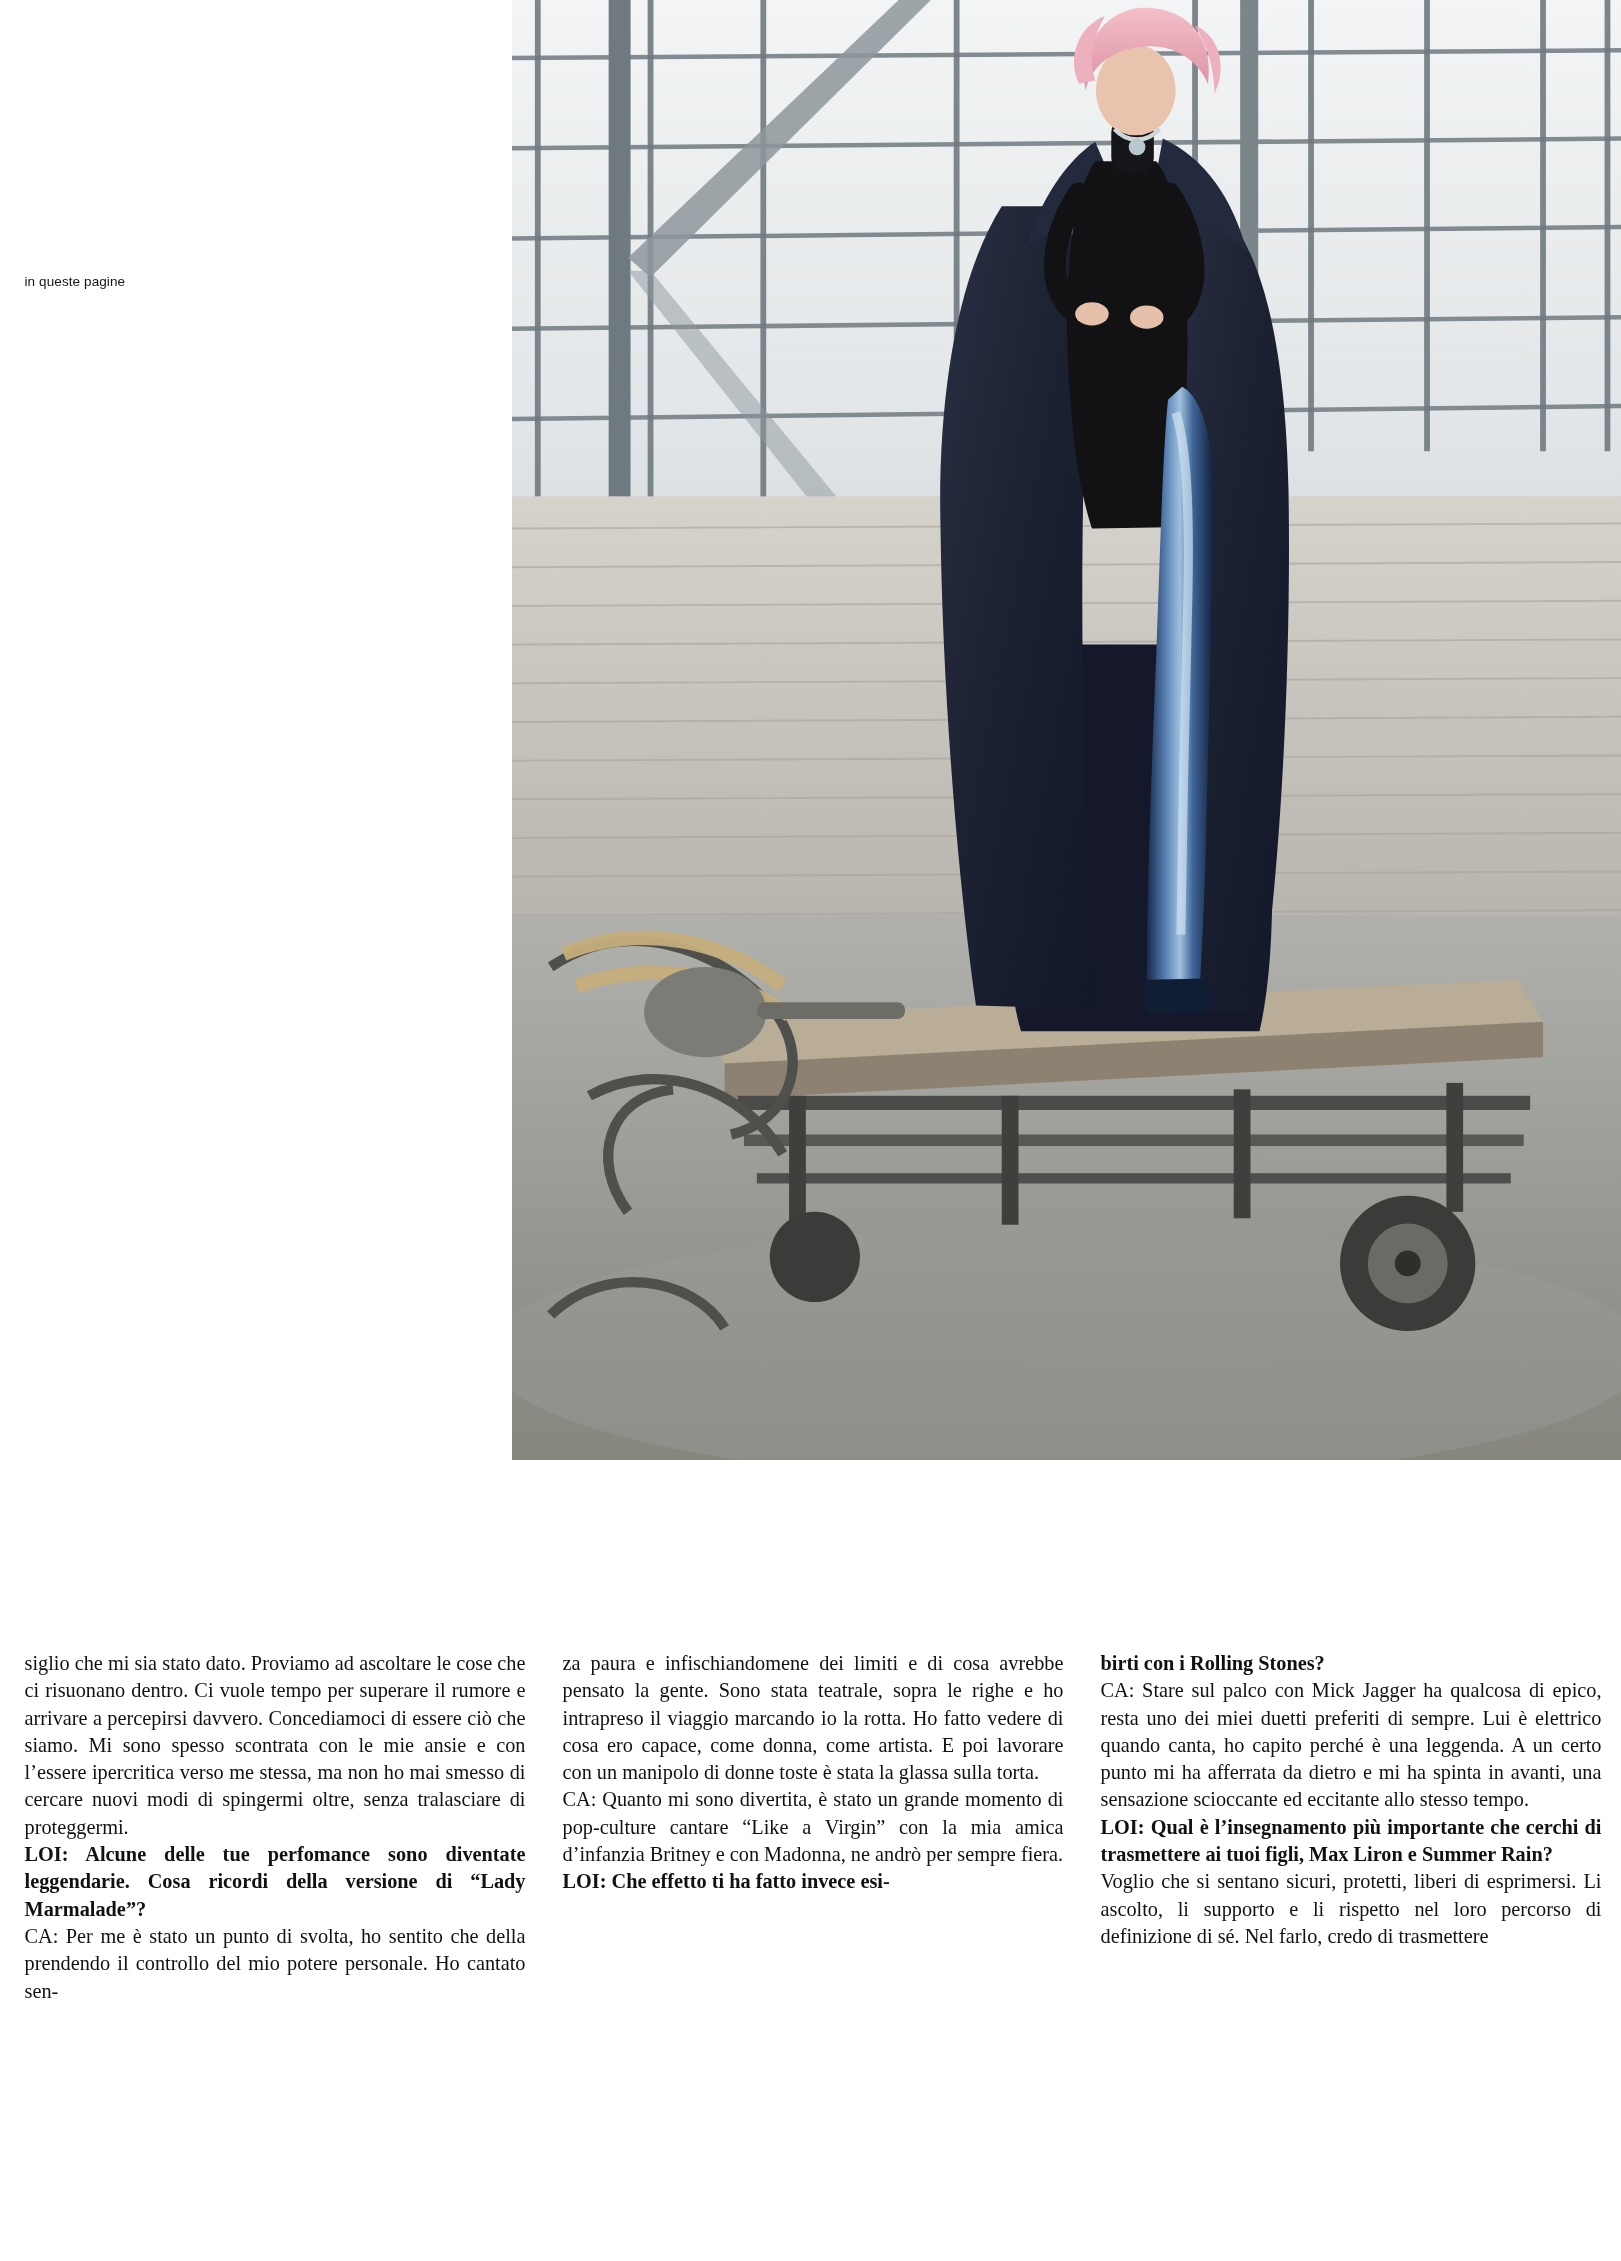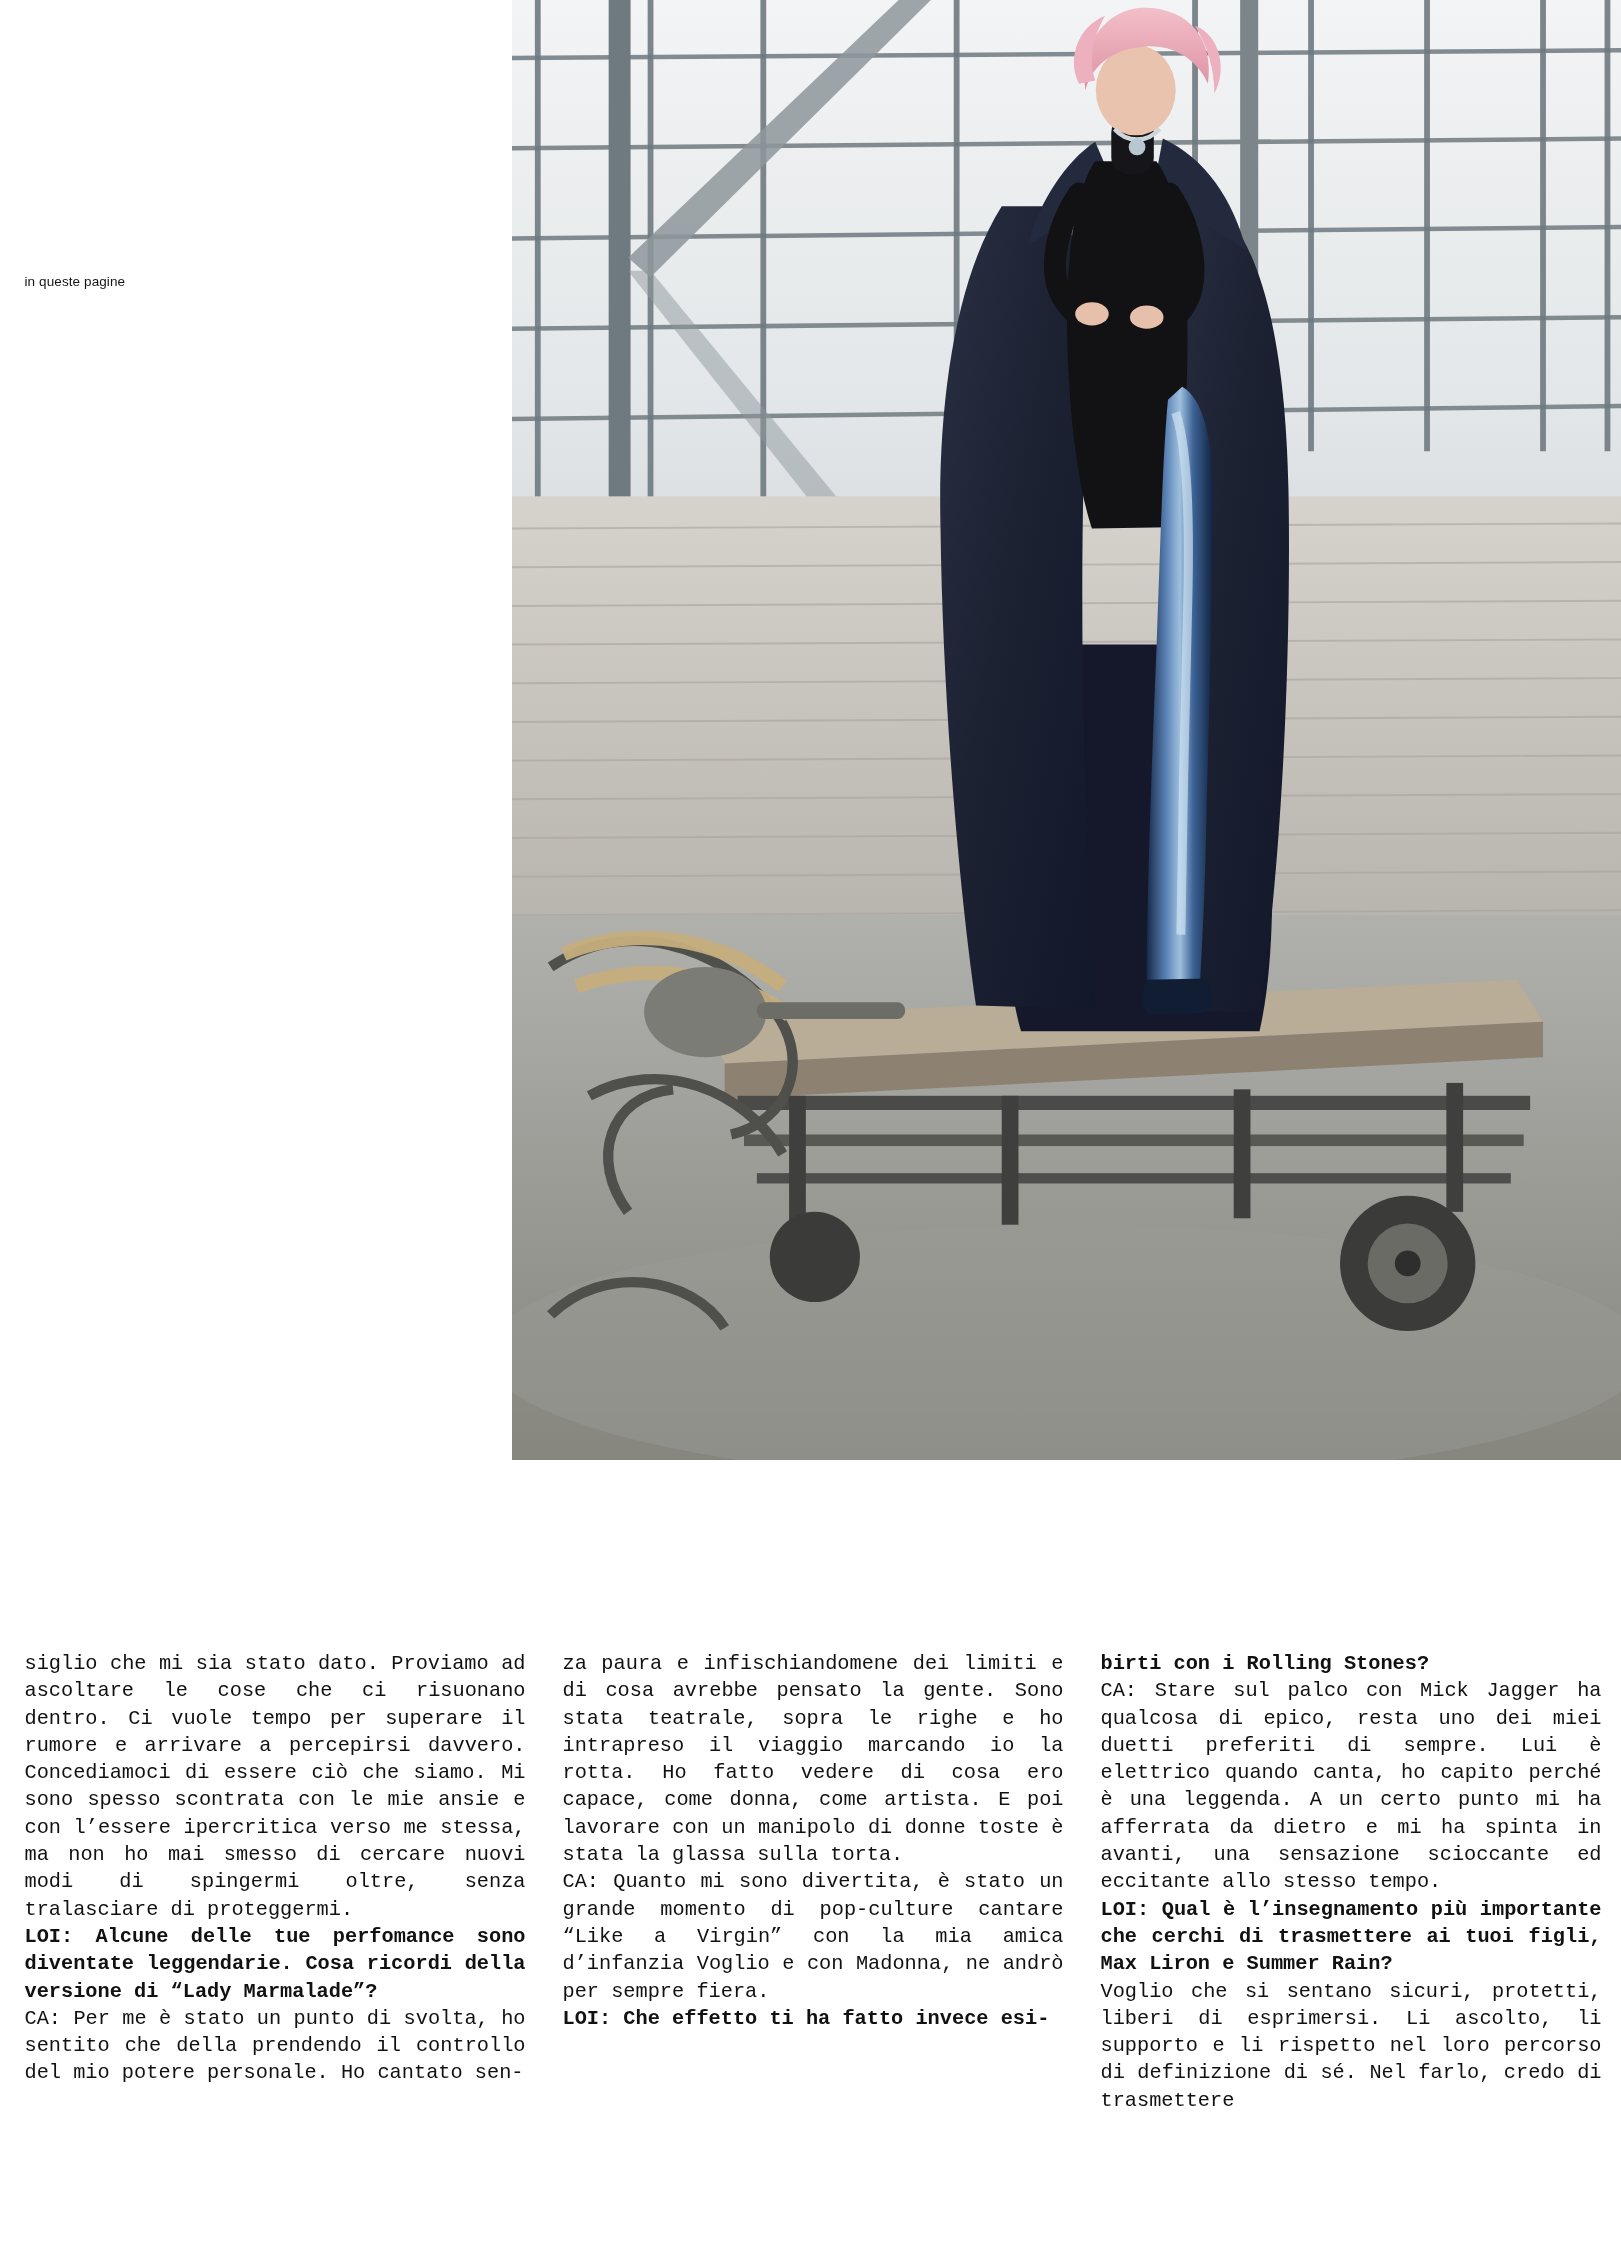--- a/index.html
+++ b/index.html
@@ -62,21 +62,20 @@
     display: flex;
     gap: 37px;
   }
   .col {
     width: 501px;
     font-size: 20.3px;
     line-height: 1.345;
     text-align: justify;
     color: #111111;
     hyphens: manual;
-    font-family: Liberation Mono, monospace;
   }
   .col p { margin: 0; }
   .q {
     font-weight: bold;
   }
 
   
   .bottom-bar {
     position: absolute;
     left: 0;
@@ -240,21 +239,21 @@
 <div class="columns">
 
   <div class="col">
     <p>siglio che mi sia stato dato. Proviamo ad ascoltare le cose che ci risuonano dentro. Ci vuole tempo per superare il rumore e arrivare a percepirsi davvero. Concediamoci di essere ciò che siamo. Mi sono spesso scontrata con le mie ansie e con l’essere ipercritica verso me stessa, ma non ho mai smesso di cercare nuovi modi di spingermi oltre, senza tralasciare di proteggermi.</p>
     <p class="q">LOI: Alcune delle tue perfomance sono diventate leggendarie. Cosa ricordi della versione di “Lady Marmalade”?</p>
     <p>CA: Per me è stato un punto di svolta, ho sentito che della prendendo il controllo del mio potere personale. Ho cantato sen-</p>
   </div>
 
   <div class="col">
     <p>za paura e infischiandomene dei limiti e di cosa avrebbe pensato la gente. Sono stata teatrale, sopra le righe e ho intrapreso il viaggio marcando io la rotta. Ho fatto vedere di cosa ero capace, come donna, come artista. E poi lavorare con un manipolo di donne toste è stata la glassa sulla torta.</p>
-    <p>CA: Quanto mi sono divertita, è stato un grande momento di pop-culture cantare “Like a Virgin” con la mia amica d’infanzia Voglio e con Madonna, ne andrò per sempre fiera.</p>
+    <p>CA: Quanto mi sono divertita, è stato un grande momento di pop-culture cantare “Like a Virgin” con la mia amica d’infanzia Britney e con Madonna, ne andrò per sempre fiera.</p>
     <p class="q">LOI: Che effetto ti ha fatto invece esi-</p>
   </div>
 
   <div class="col">
     <p class="q">birti con i Rolling Stones?</p>
     <p>CA: Stare sul palco con Mick Jagger ha qualcosa di epico, resta uno dei miei duetti preferiti di sempre. Lui è elettrico quando canta, ho capito perché è una leggenda. A un certo punto mi ha afferrata da dietro e mi ha spinta in avanti, una sensazione scioccante ed eccitante allo stesso tempo.</p>
     <p class="q">LOI: Qual è l’insegnamento più importante che cerchi di trasmettere ai tuoi figli, Max Liron e Summer Rain?</p>
     <p>Voglio che si sentano sicuri, protetti, liberi di esprimersi. Li ascolto, li supporto e li rispetto nel loro percorso di definizione di sé. Nel farlo, credo di trasmettere</p>
   </div>
 

